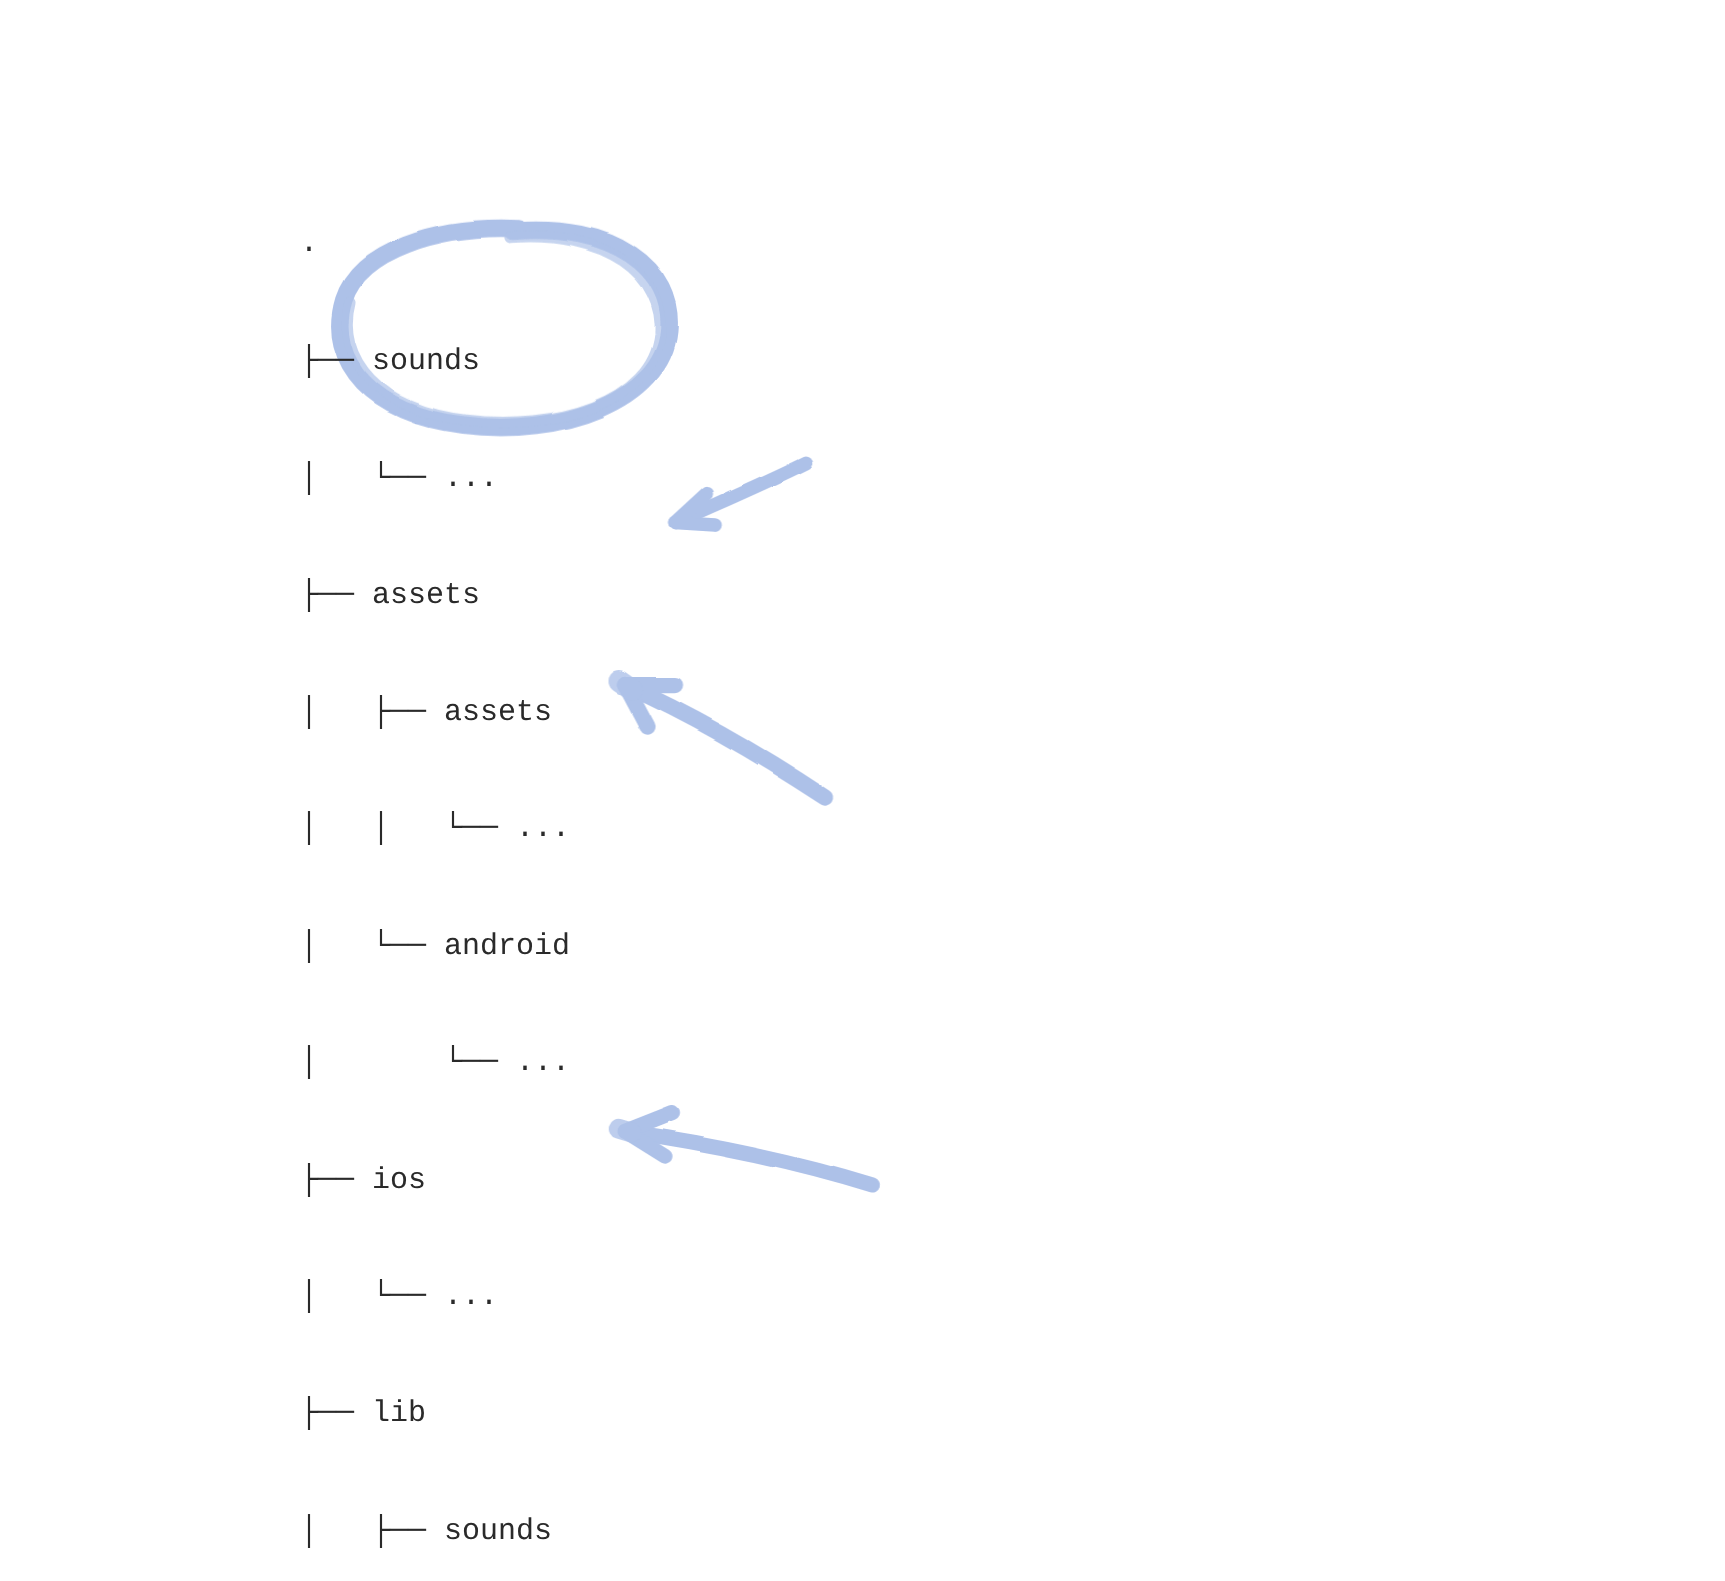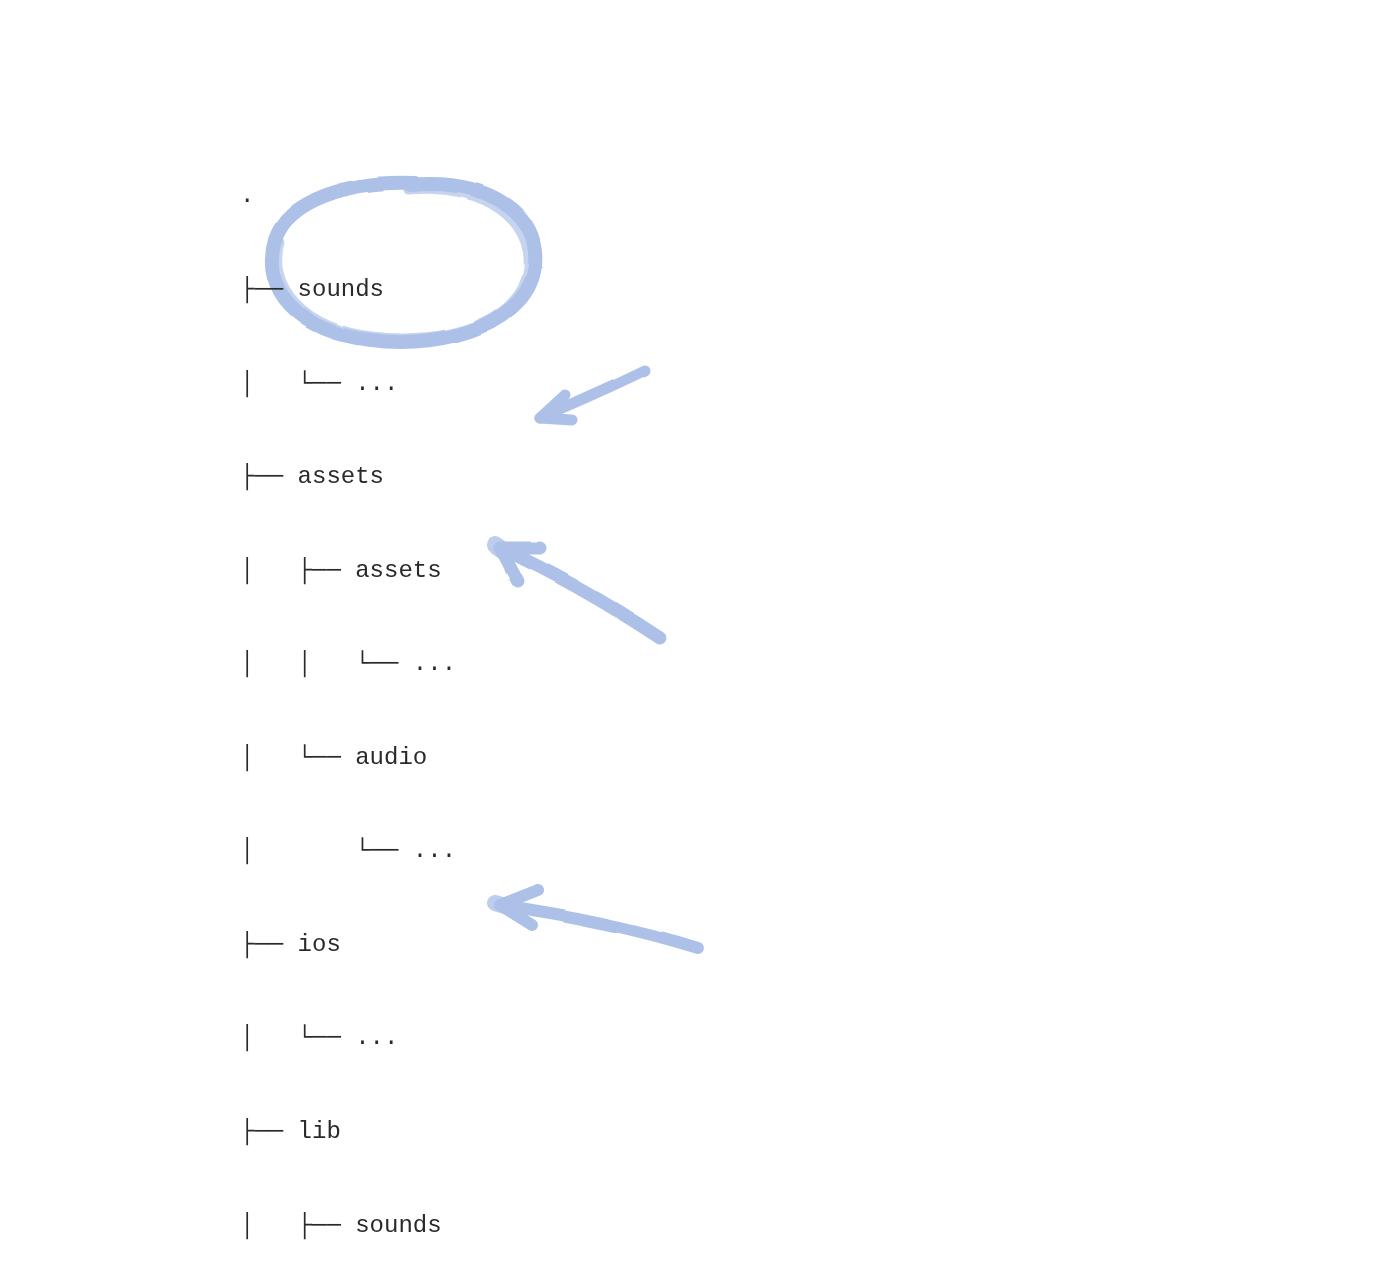--- a/index.html
+++ b/index.html
@@ -73,21 +73,21 @@
   </g>
 </svg>
 
 <div class="tree-container">
   <span class="tree-line">.</span>
   <span class="tree-line">├── sounds</span>
   <span class="tree-line">│   └── ...</span>
   <span class="tree-line">├── assets</span>
   <span class="tree-line">│   ├── assets</span>
   <span class="tree-line">│   │   └── ...</span>
-  <span class="tree-line">│   └── audio</span>
+  <span class="tree-line">│   └── android</span>
   <span class="tree-line">│       └── ...</span>
   <span class="tree-line">├── ios</span>
   <span class="tree-line">│   └── ...</span>
   <span class="tree-line">├── lib</span>
   <span class="tree-line">│   ├── sounds</span>
   
   
   
   
   

